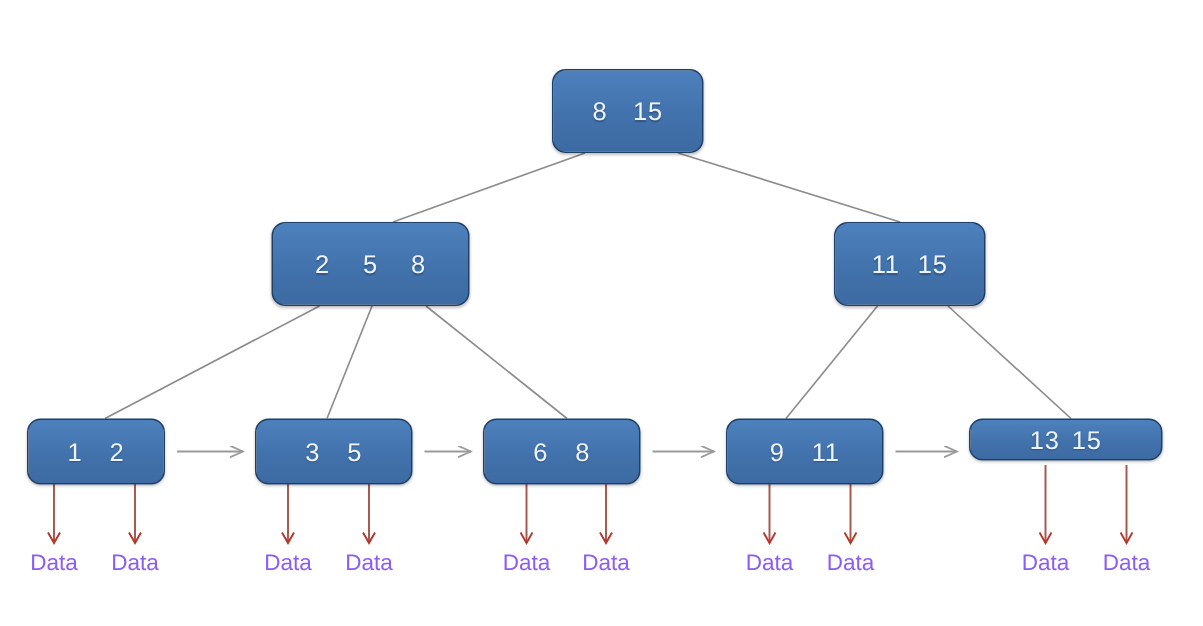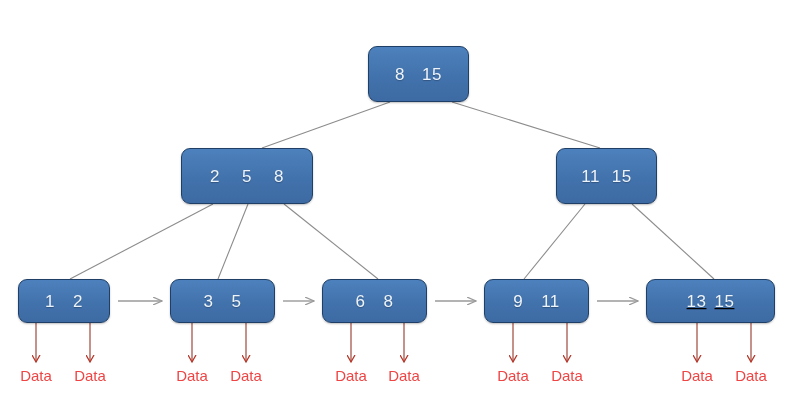--- a/index.html
+++ b/index.html
@@ -49,21 +49,21 @@
     text-align: center;
   }
   .node.root .keys { gap: 17px; }
   .node.internal-left .keys { gap: 22px; }
   .node.internal-right .keys { gap: 12px; }
   .node.leaf .keys { gap: 18px; }
   .node.leaf.wide .keys { gap: 8px; }
 
   .data-label {
     position: absolute;
-    color: #ef4444;
+    color: #8b5cf6;
     font-size: 15px;
     line-height: 1;
     white-space: nowrap;
     transform: translateX(-50%);
     z-index: 4;
   }
 </style>
 </head>
 <body>
 
@@ -144,21 +144,21 @@
           <span class="key">6</span>
           <span class="key">8</span>
         </div>
       </div>
       <div class="node leaf" style="left: 484px; top: 279px; width: 105px; height: 44px;">
         <div class="keys">
           <span class="key">9</span>
           <span class="key">11</span>
         </div>
       </div>
-      <div class="node leaf wide" style="left: 646px; top: 279px; width: 129px; height: 44px; text-decoration: underline;">
+      <div class="node leaf wide" style="left: 646px; top: 279px; width: 129px; height: 28px;">
         <div class="keys">
           <span class="key">13</span>
           <span class="key">15</span>
         </div>
       </div>
     </div>
   <div id="labels-layer">
       <div class="data-label" style="left: 36px; top: 368px;">Data</div>
       <div class="data-label" style="left: 90px; top: 368px;">Data</div>
       <div class="data-label" style="left: 192px; top: 368px;">Data</div>

